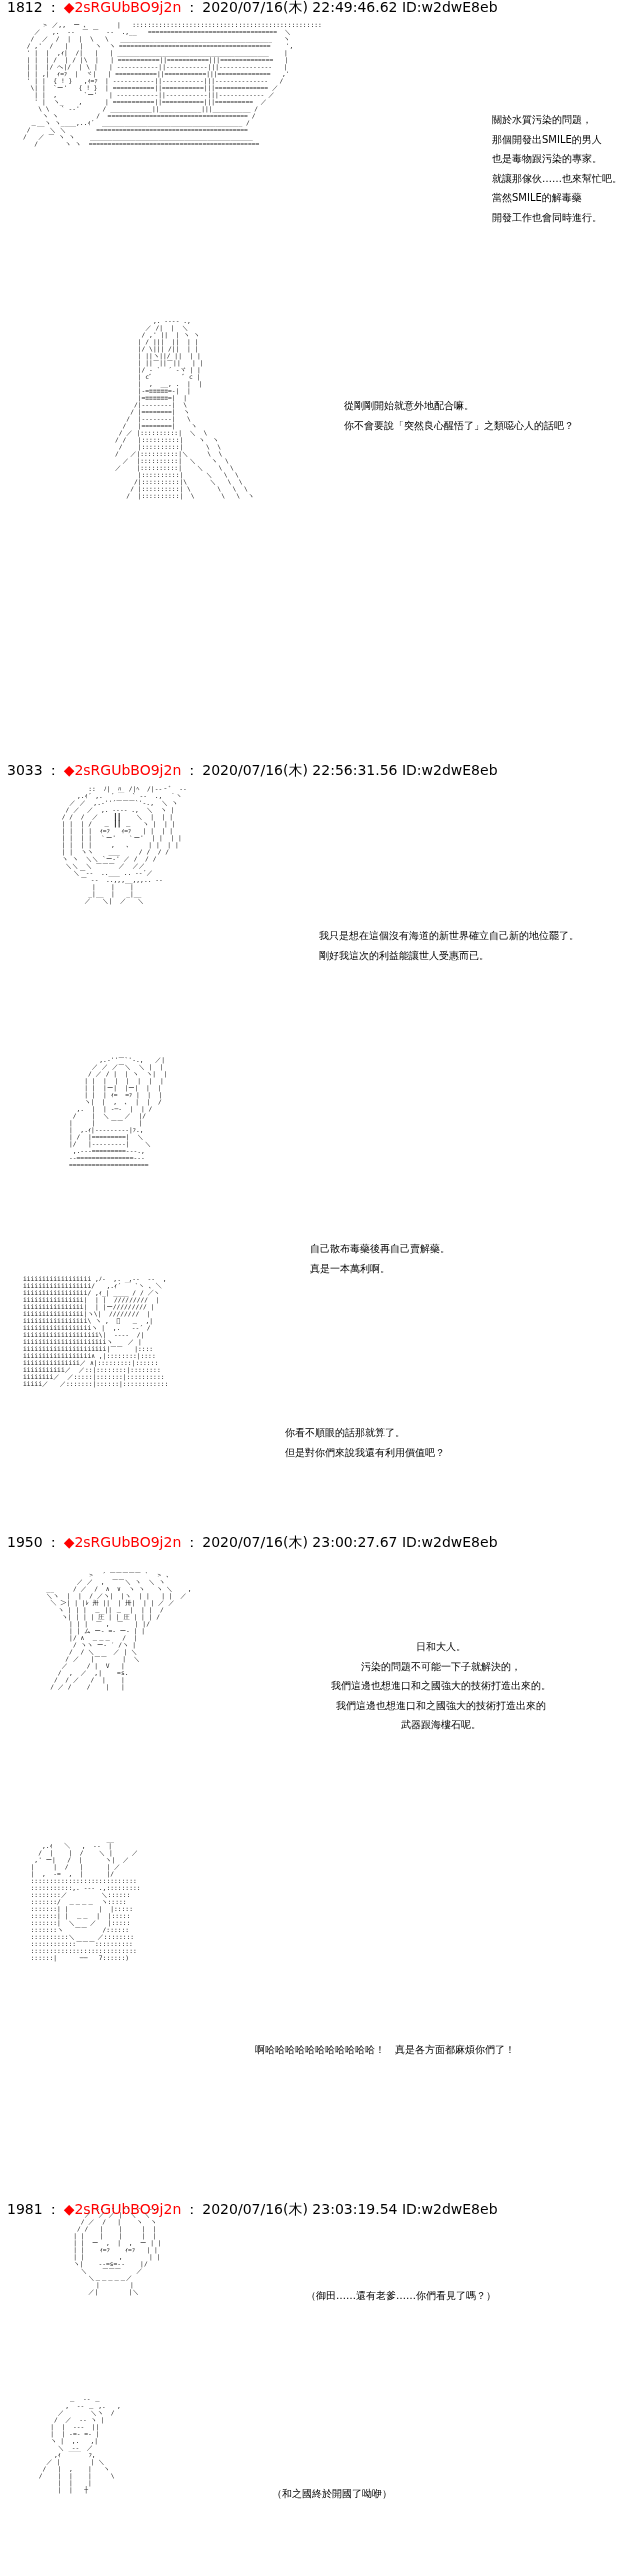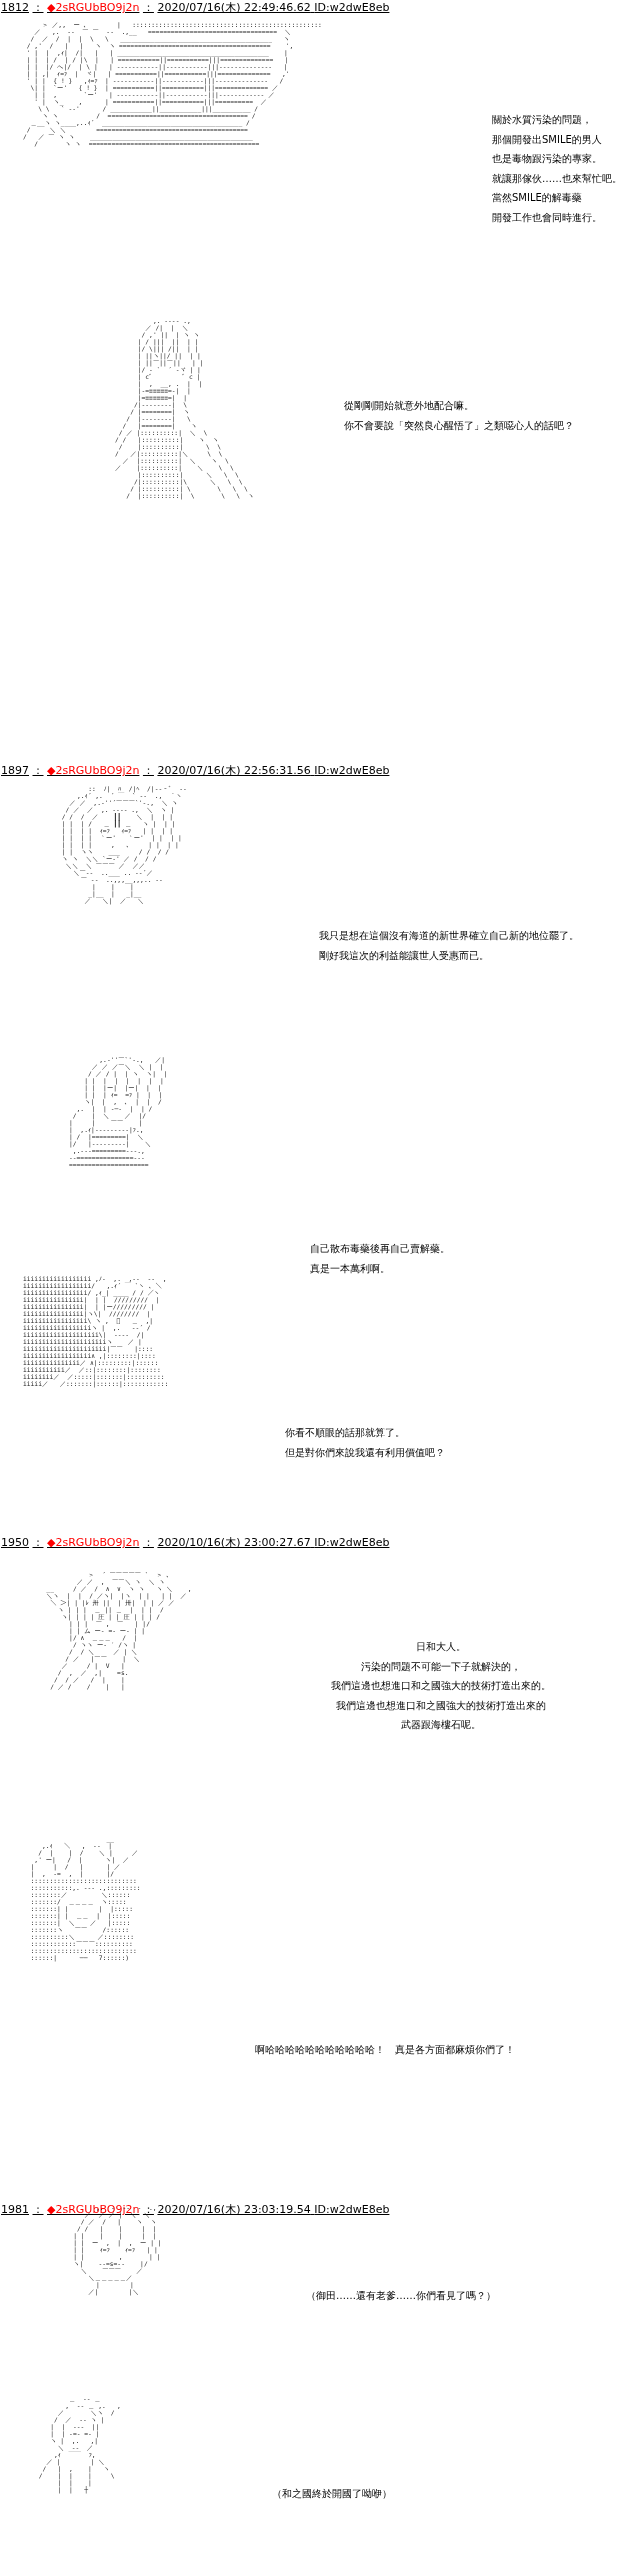--- a/index.html
+++ b/index.html
@@ -1,22 +1,22 @@
 <!DOCTYPE html>
 <html style="font-size:9.2px"><head>
 <meta charset="utf-8">
 <style>
   html, body { margin: 0; padding: 0; background: #ffffff; }
   body {
     width: 623px; height: 2576px; position: relative; overflow: hidden;
     font-family: "DejaVu Sans", "Liberation Sans", sans-serif; color: #000;
   }
   .post-header {
-    position: absolute; left: 1px; font-size: 11px; line-height: 11.5px;
-    white-space: nowrap; color: #000; text-decoration: underline;
+    position: absolute; left: 7px; font-size: 14px; line-height: 11.5px;
+    white-space: nowrap; color: #000;
   }
   .post-header .trip { color: #ff0000; }
   .post-header .sep { margin: 0 3.5px; }
   .aa {
     position: absolute; font-family: "DejaVu Sans Mono", "Liberation Mono", monospace;
     font-size: 6.3px; line-height: 7px; white-space: pre; color: #222; overflow: hidden;
   }
   .dlg {
     position: absolute; font-size: 10px; line-height: 19.6px; white-space: nowrap; color: #000;
   }
@@ -79,21 +79,21 @@
       |::::::::::|      ＼   \  \
      /|::::::::::|\      ＼   \  \
     / |::::::::::| \       \   \  \
    /  |::::::::::|  \       \   \  ヽ</div>
 <div class="dlg" style="top:396px;left:344px;">
   <div>從剛剛開始就意外地配合嘛。</div>
   <div>你不會要說「突然良心醒悟了」之類噁心人的話吧？</div>
 </div>
 
 <div class="post-header" style="top:765px;">
-  <span>1897</span><span class="sep">：</span><span class="trip">◆2sRGUbBO9j2n</span><span class="sep">：</span><span>2020/07/16(木) 22:56:31.56</span> <span>ID:w2dwE8eb</span>
+  <span>3033</span><span class="sep">：</span><span class="trip">◆2sRGUbBO9j2n</span><span class="sep">：</span><span>2020/07/16(木) 22:56:31.56</span> <span>ID:w2dwE8eb</span>
 </div>
 <div class="aa" style="top:785px;left:58px;width:265px;height:225px;">        ::  ﾉ|  ﾊ  /|ﾍ  /|--‐ﾞ  --
      ,.ｨ´ ,.  ´ ￣  ` ‐-  .,  ｀ヽ
    ／ ／  ,.‐''´￣￣￣`'‐.,  ＼ ヽ
   / ／  ／  ,. -‐‐- .,  ＼  ヽ |
  / /  /  ／    ┃┃    ＼  |  | |
  | |  | /   ＿ ┃┃ ＿   ヽ |  | |
  | |  | |  ｨ=ｧ   ｨ=ｧ   | |  | |
  | |  | |  ｀ー'   ｀ー'  | |  | |
  | |  | |     ,   ､     | |  | |
@@ -144,21 +144,21 @@
 iiiiiiiiiiiiiii／ ∧|:::::::::|::::::
 iiiiiiiiiii／  ／::|::::::::|::::::::
 iiiiiiii／  ／:::::|:::::::|::::::::::
 iiiii／   ／:::::::|::::::|::::::::::::</div>
 <div class="dlg" style="top:1423px;left:277px;margin-left:8px;">
   <div>你看不順眼的話那就算了。</div>
   <div>但是對你們來說我還有利用價值吧？</div>
 </div>
 
 <div class="post-header" style="top:1537px;">
-  <span>1950</span><span class="sep">：</span><span class="trip">◆2sRGUbBO9j2n</span><span class="sep">：</span><span>2020/10/16(木) 23:00:27.67</span> <span>ID:w2dwE8eb</span>
+  <span>1950</span><span class="sep">：</span><span class="trip">◆2sRGUbBO9j2n</span><span class="sep">：</span><span>2020/07/16(木) 23:00:27.67</span> <span>ID:w2dwE8eb</span>
 </div>
 <div class="aa" style="top:1571px;left:35px;width:323px;height:225px;">              ＞  ´ ￣￣￣￣￣ `  ＞ ､
            ／ ／  ,  ￣￣＼ ヽ  ＼ ヽ
    __     / ／  /  ∧  ∨  ヽ ヽ   ヽ ＼    ,
    ＼ヽ  |  |  / ／ヽ|  |ヽ  | |   | |  ／
     ＼ ＞| | |ﾚ 卅 ||  | 卅|  | | ／ ／
       ヽ | | |  ＿ || ＿  |  | |  /
        ヽ| | | | 圧 | | 圧 | | | /
          | | |  ￣ ,  ￣   | |/
          | | ム ー‐ =‐ ー‐ | |

